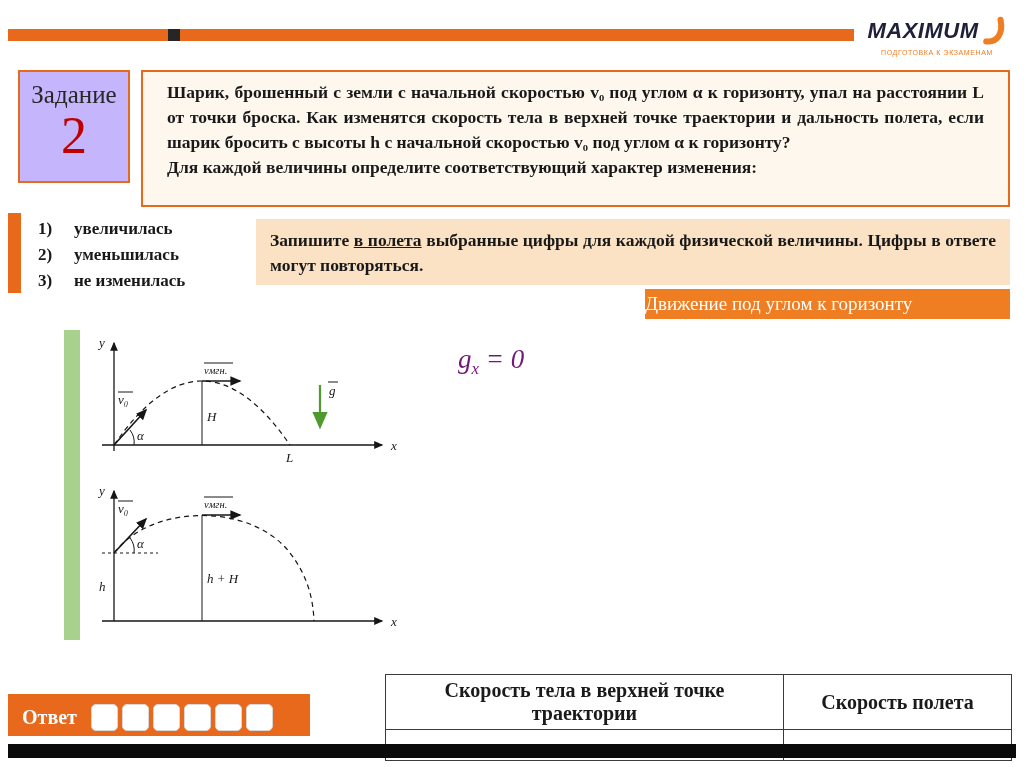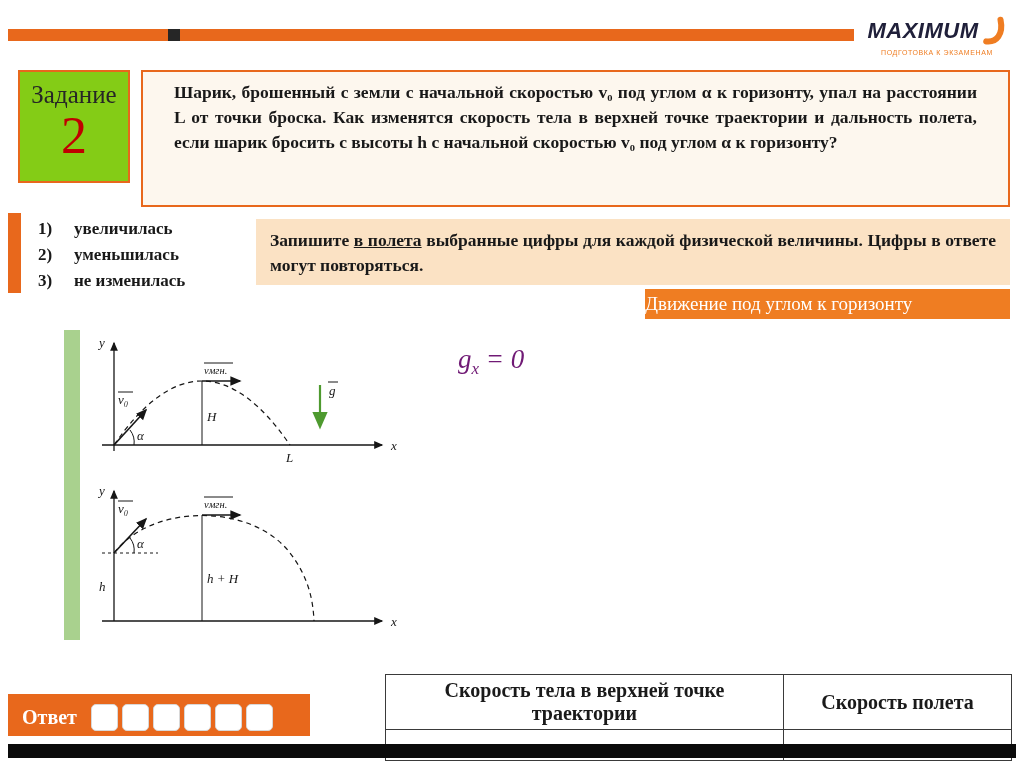--- a/index.html
+++ b/index.html
@@ -16,28 +16,28 @@
 
   
   .logo{left:858px;top:12px;width:158px;height:52px;text-align:center;}
   .logo-row{display:flex;align-items:flex-end;justify-content:center;gap:2px;height:36px;}
   .logo-text{font-family:"Liberation Sans","DejaVu Sans",sans-serif;font-style:italic;
     font-weight:800;font-size:22px;letter-spacing:.5px;color:#20203a;line-height:34px;}
   .logo-sub{font-family:"Liberation Sans","DejaVu Sans",sans-serif;font-size:7px;
     letter-spacing:.6px;color:#ef7d22;margin-top:1px;}
 
   
-  .task-box{left:18px;top:70px;width:112px;height:113px;border:2px solid #e8681c;background:#84cc16;
+  .task-box{left:18px;top:70px;width:112px;height:113px;border:2px solid #e8681c;background:#c4b5fd;
     text-align:center;box-sizing:border-box;}
   .task-label{font-size:25px;color:#262626;margin-top:9px;}
   .task-number{font-size:52px;color:#c00000;line-height:1.05;}
 
   
   .problem-box{left:141px;top:70px;width:869px;height:137px;border:2px solid #e8681c;
-    background:#fdf7ee;box-sizing:border-box;padding:8px 31px;
+    background:#fdf7ee;box-sizing:border-box;padding:8px 24px;
     font-size:17.5px;font-weight:700;line-height:1.42;text-align:justify;color:#191919;}
   .problem-box p{margin:0;}
 
   
   .options-bar{left:8px;top:213px;width:13px;height:80px;background:#e8681c;}
   .options-list{left:38px;top:216px;width:210px;font-size:17px;font-weight:700;color:#191919;}
   .option-row{display:flex;line-height:26px;}
   .option-num{width:36px;}
 
   
@@ -100,20 +100,21 @@
   <div class="logo-sub">ПОДГОТОВКА К ЭКЗАМЕНАМ</div>
 </div>
 
 <div class="abs task-box">
   <div class="task-label">Задание</div>
   <div class="task-number">2</div>
 </div>
 
 <div class="abs problem-box">
   <p>Шарик, брошенный с земли с начальной скоростью v₀ под углом α к горизонту, упал на расстоянии L от точки броска. Как изменятся скорость тела в верхней точке траектории и дальность полета, если шарик бросить с высоты h с начальной скоростью v₀  под углом α к горизонту?</p>
+  <p>Для каждой величины определите соответствующий характер изменения:</p>
 </div>
 
 <div class="abs options-bar"></div>
 <div class="abs options-list">
   <div class="option-row">
     <span class="option-num">1)</span>
     <span>увеличилась</span>
   </div>
   <div class="option-row">
     <span class="option-num">2)</span>

